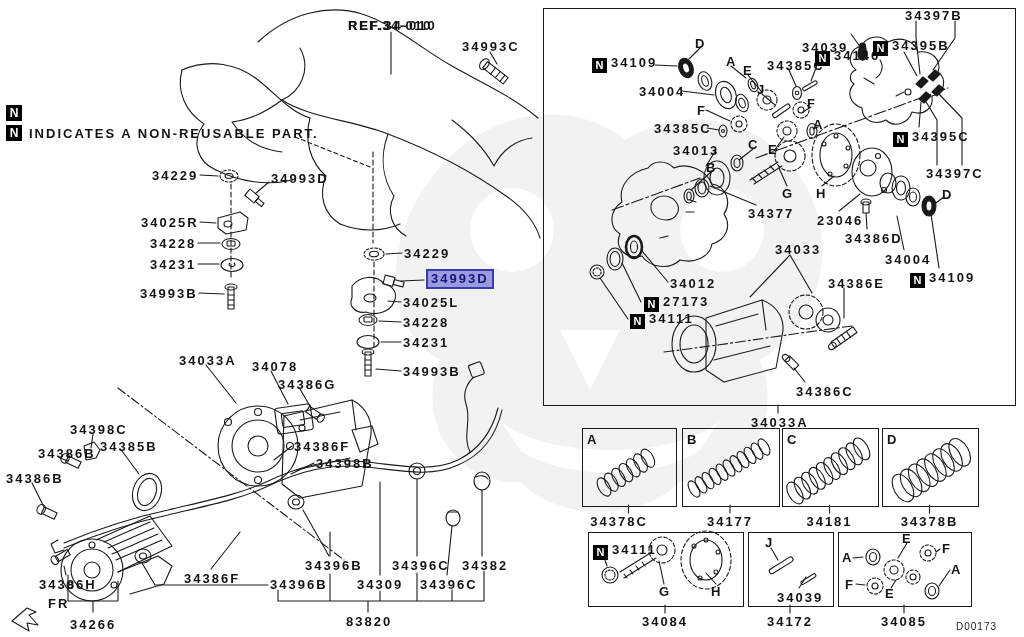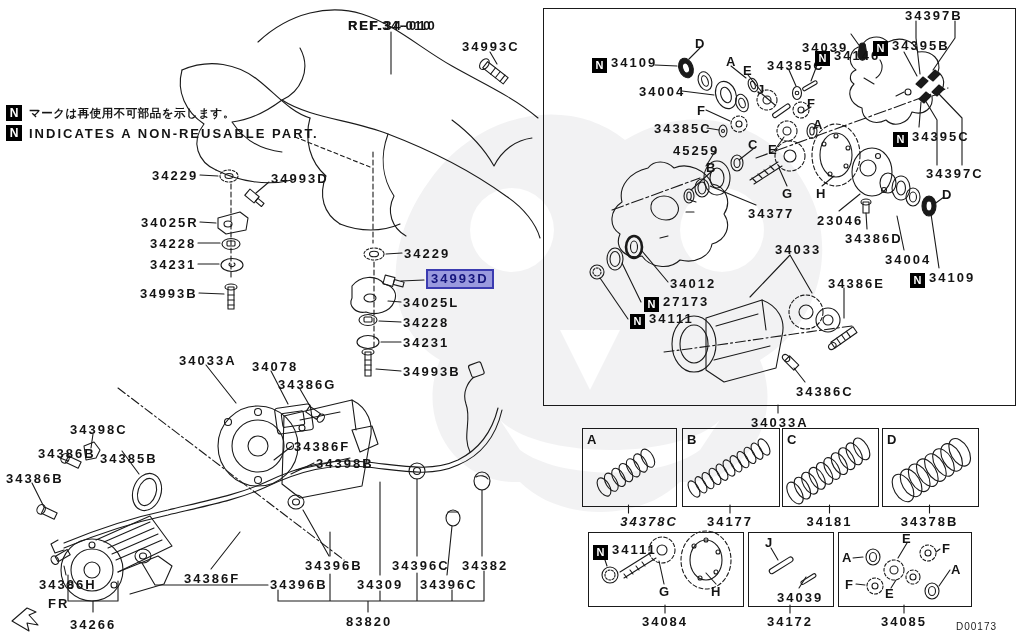--- a/index.html
+++ b/index.html
@@ -454,21 +454,20 @@
           <polyline points="790,605 790,613" fill="none" stroke="#1a1a1a" stroke-width="1.1"></polyline>
           <polyline points="904,605 904,613" fill="none" stroke="#1a1a1a" stroke-width="1.1"></polyline>
         </g>
     </g>
   </svg>
 
   <div class="panel" id="panel-frame" style="left: 543px; top: 8px; width: 471px; height: 396px;"></div>
 
   <div class="note-row" style="left:6px;top:105px;">
     <span class="nicon">N</span>
-    <span class="jp">マークは再使用不可部品を示します。</span>
   </div>
   <div class="note-row" style="left:6px;top:125px;">
     <span class="nicon">N</span>
     <span class="en">INDICATES A NON-REUSABLE PART.</span>
   </div>
 
   <div class="ref" style="left:348px;top:18px;">REF.34-010</div>
   <div class="fr" style="left:10px;top:596px;">FR</div>
   <div class="code" style="left:956px;top:621px;">D00173</div>
 
@@ -484,39 +483,39 @@
       <div class="plabel" style="left: 404px; top: 246px;"><span class="txt">34229</span></div>
       <div class="plabel hl" style="left: 426px; top: 271px;"><span class="txt">34993D</span></div>
       <div class="plabel" style="left: 403px; top: 295px;"><span class="txt">34025L</span></div>
       <div class="plabel" style="left: 403px; top: 315px;"><span class="txt">34228</span></div>
       <div class="plabel" style="left: 403px; top: 335px;"><span class="txt">34231</span></div>
       <div class="plabel" style="left: 403px; top: 364px;"><span class="txt">34993B</span></div>
       <div class="plabel" style="left: 179px; top: 353px;"><span class="txt">34033A</span></div>
       <div class="plabel" style="left: 252px; top: 359px;"><span class="txt">34078</span></div>
       <div class="plabel" style="left: 278px; top: 377px;"><span class="txt">34386G</span></div>
       <div class="plabel" style="left: 70px; top: 422px;"><span class="txt">34398C</span></div>
-      <div class="plabel" style="left: 100px; top: 439px; margin-top: 12px;"><span class="txt">34385B</span></div>
+      <div class="plabel" style="left: 100px; top: 439px;"><span class="txt">34385B</span></div>
       <div class="plabel" style="left: 38px; top: 446px;"><span class="txt">34386B</span></div>
       <div class="plabel" style="left: 6px; top: 471px;"><span class="txt">34386B</span></div>
       <div class="plabel" style="left: 294px; top: 439px;"><span class="txt">34386F</span></div>
       <div class="plabel" style="left: 316px; top: 456px;"><span class="txt">34398B</span></div>
       <div class="plabel" style="left: 39px; top: 577px;"><span class="txt">34386H</span></div>
       <div class="plabel" style="left: 70px; top: 617px;"><span class="txt">34266</span></div>
       <div class="plabel" style="left: 184px; top: 571px;"><span class="txt">34386F</span></div>
       <div class="plabel" style="left: 305px; top: 558px;"><span class="txt">34396B</span></div>
       <div class="plabel" style="left: 270px; top: 577px;"><span class="txt">34396B</span></div>
       <div class="plabel" style="left: 357px; top: 577px;"><span class="txt">34309</span></div>
       <div class="plabel" style="left: 392px; top: 558px;"><span class="txt">34396C</span></div>
       <div class="plabel" style="left: 420px; top: 577px;"><span class="txt">34396C</span></div>
       <div class="plabel" style="left: 462px; top: 558px;"><span class="txt">34382</span></div>
       <div class="plabel" style="left: 346px; top: 614px;"><span class="txt">83820</span></div>
       <div class="plabel" style="left: 592px; top: 55px;"><span class="nbox">N</span><span class="txt">34109</span></div>
       <div class="plabel" style="left: 639px; top: 84px;"><span class="txt">34004</span></div>
       <div class="plabel" style="left: 654px; top: 121px;"><span class="txt">34385C</span></div>
-      <div class="plabel" style="left: 673px; top: 143px;"><span class="txt">45259</span></div>
+      <div class="plabel" style="left: 673px; top: 143px;"><span class="txt">34013</span></div>
       <div class="plabel" style="left: 767px; top: 58px;"><span class="txt">34385C</span></div>
       <div class="plabel" style="left: 802px; top: 40px;"><span class="txt">34039</span></div>
       <div class="plabel" style="left: 815px; top: 20px; margin-top: 28px;"><span class="nbox">N</span><span class="txt">34146</span></div>
       <div class="plabel" style="left: 905px; top: 8px;"><span class="txt">34397B</span></div>
       <div class="plabel" style="left: 873px; top: 38px;"><span class="nbox">N</span><span class="txt">34395B</span></div>
       <div class="plabel" style="left: 893px; top: 129px;"><span class="nbox">N</span><span class="txt">34395C</span></div>
       <div class="plabel" style="left: 926px; top: 166px;"><span class="txt">34397C</span></div>
       <div class="plabel" style="left: 748px; top: 206px;"><span class="txt">34377</span></div>
       <div class="plabel" style="left: 817px; top: 213px;"><span class="txt">23046</span></div>
       <div class="plabel" style="left: 845px; top: 231px;"><span class="txt">34386D</span></div>
@@ -547,21 +546,21 @@
       <div class="pletter" style="left: 659px; top: 584px;">G</div>
       <div class="pletter" style="left: 711px; top: 584px;">H</div>
       <div class="pletter" style="left: 765px; top: 535px;">J</div>
       <div class="pletter" style="left: 842px; top: 550px;">A</div>
       <div class="pletter" style="left: 902px; top: 531px;">E</div>
       <div class="pletter" style="left: 942px; top: 541px;">F</div>
       <div class="pletter" style="left: 845px; top: 577px;">F</div>
       <div class="pletter" style="left: 885px; top: 586px;">E</div>
       <div class="pletter" style="left: 951px; top: 562px;">A</div>
       <div class="pletter" style="left: 587px; top: 432px;">A</div>
-      <div class="boxlabel" style="left: 649px; top: 514px; font-style: italic;">34378C</div>
+      <div class="boxlabel" style="left: 619px; top: 514px;">34378C</div>
       <div class="pletter" style="left: 687px; top: 432px;">B</div>
       <div class="boxlabel" style="left: 730px; top: 514px;">34177</div>
       <div class="pletter" style="left: 787px; top: 432px;">C</div>
       <div class="boxlabel" style="left: 829.5px; top: 514px;">34181</div>
       <div class="pletter" style="left: 887px; top: 432px;">D</div>
       <div class="boxlabel" style="left: 929.5px; top: 514px;">34378B</div>
       <div class="boxlabel" style="left: 665px; top: 614px;">34084</div>
       <div class="boxlabel" style="left: 790px; top: 614px;">34172</div>
       <div class="boxlabel" style="left: 904px; top: 614px;">34085</div>
     </div>

